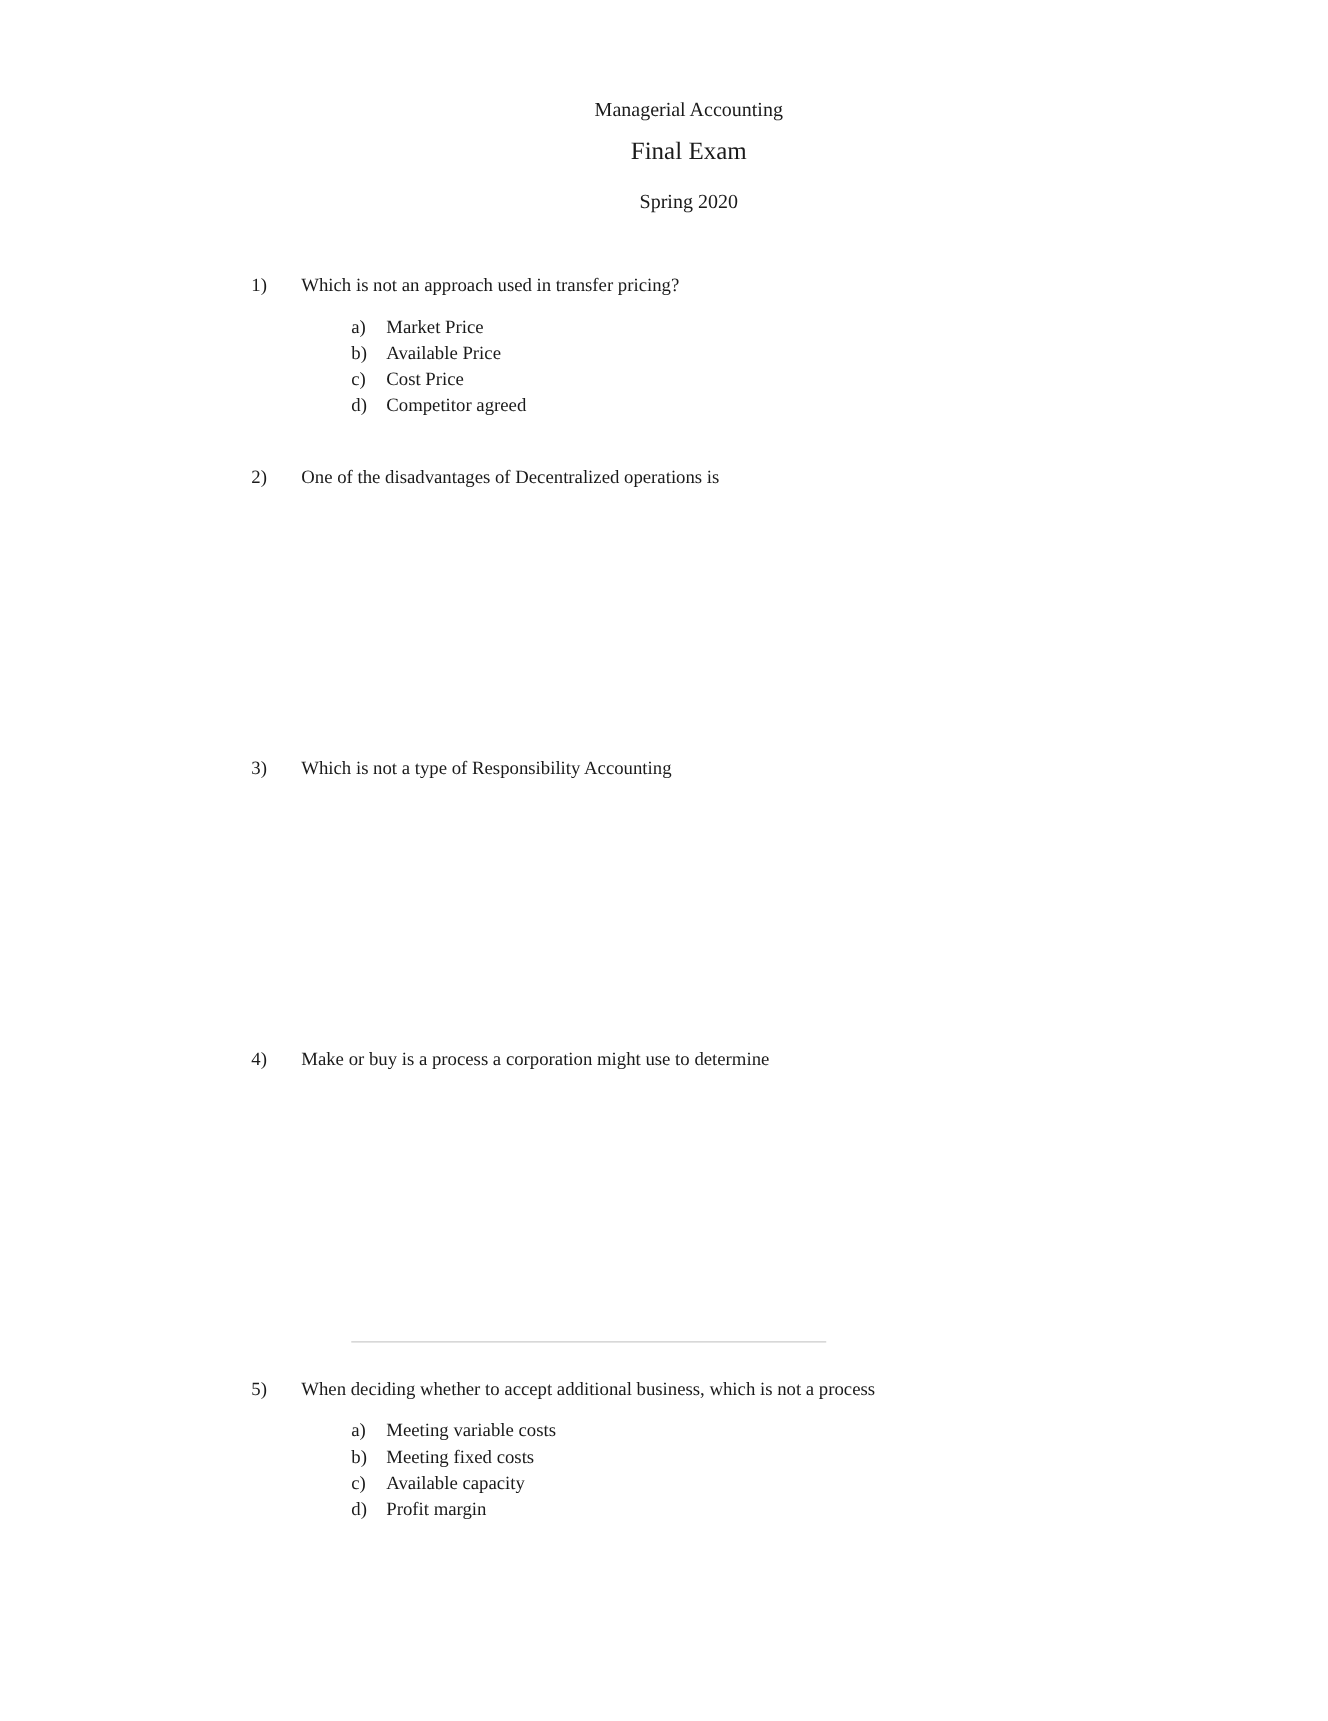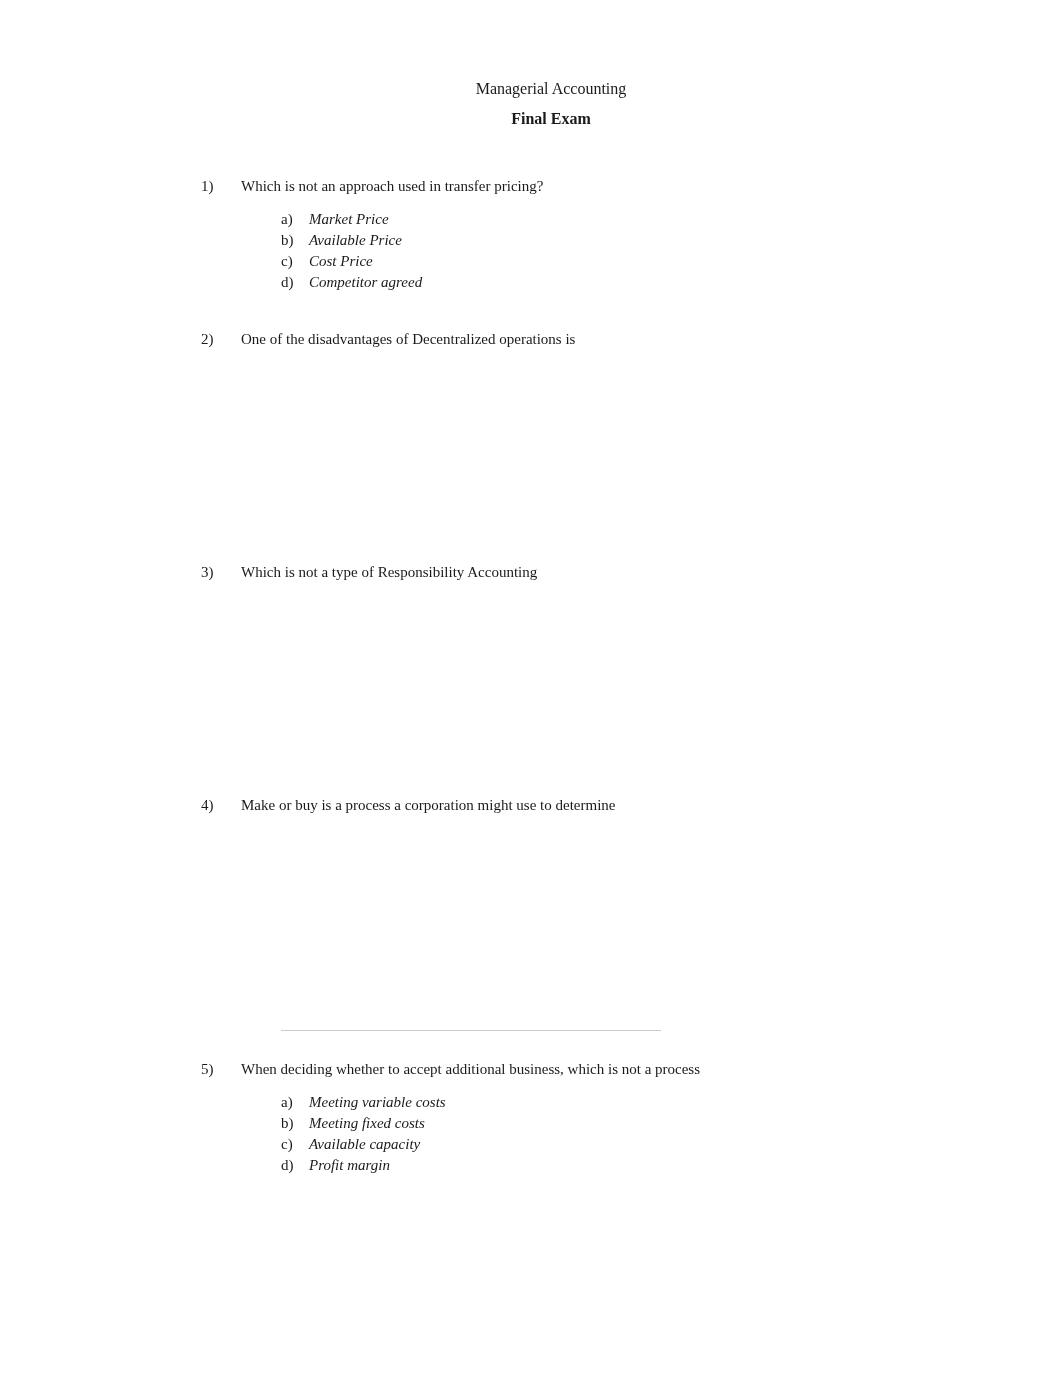--- a/index.html
+++ b/index.html
@@ -27,23 +27,22 @@
       text-align: center;
       margin-bottom: 50px;
     }
 
     .header-title {
       font-size: 16px;
       margin-bottom: 12px;
     }
 
     .header-subtitle {
-      font-size: 16px;
+      font-size: 20px;
       margin-bottom: 20px;
-      font-weight: bold;
     }
 
     .header-term {
       font-size: 16px;
     }
 
     .questions {
       margin-top: 30px;
     }
 
@@ -80,21 +79,20 @@
       align-items: flex-start;
     }
 
     .answer-label {
       min-width: 28px;
       font-size: 15px;
     }
 
     .answer-text {
       font-size: 15px;
-      font-style: italic;
     }
 
     .blank-space-large {
       height: 160px;
     }
 
     .divider {
       border: none;
       border-top: 1px solid #cccccc;
       margin: 30px 0 30px 0;
@@ -103,20 +101,21 @@
     }
   </style>
 </head>
 <body>
 
 <div class="page">
 
   <div class="header">
     <div class="header-title">Managerial Accounting</div>
     <div class="header-subtitle">Final Exam</div>
+    <div class="header-term">Spring 2020</div>
   </div>
 
   <div class="questions">
 
     <div class="question-block">
       <div class="question-row">
         <span class="question-number">1)</span>
         <span class="question-text">Which is not an approach used in transfer pricing?</span>
       </div>
       <ul class="answer-list">

